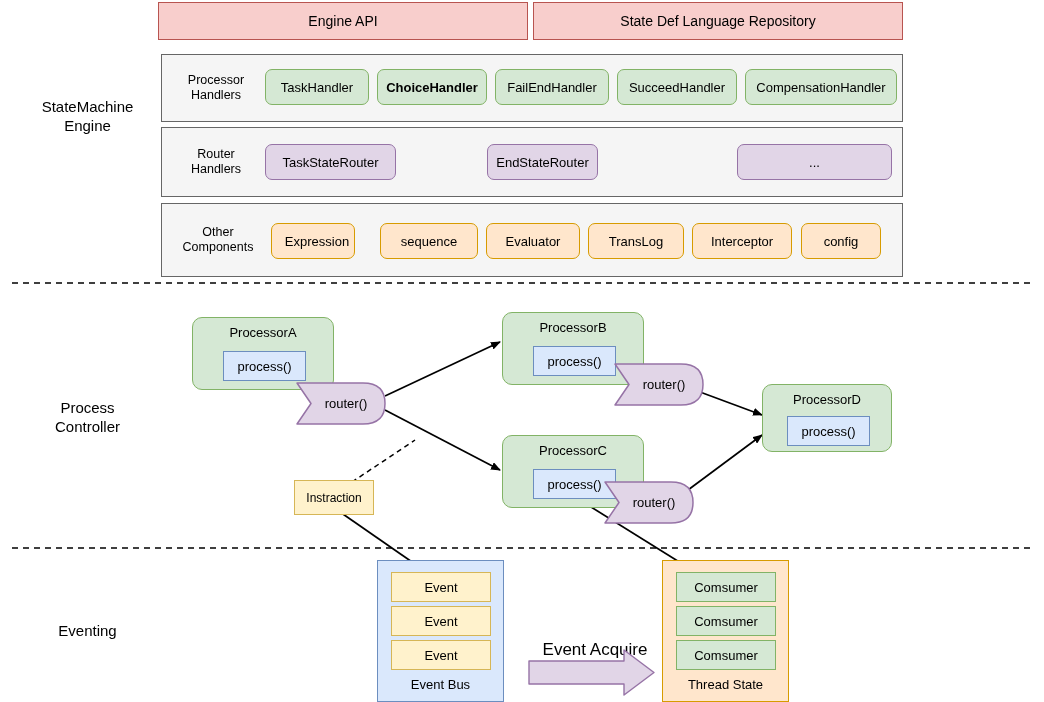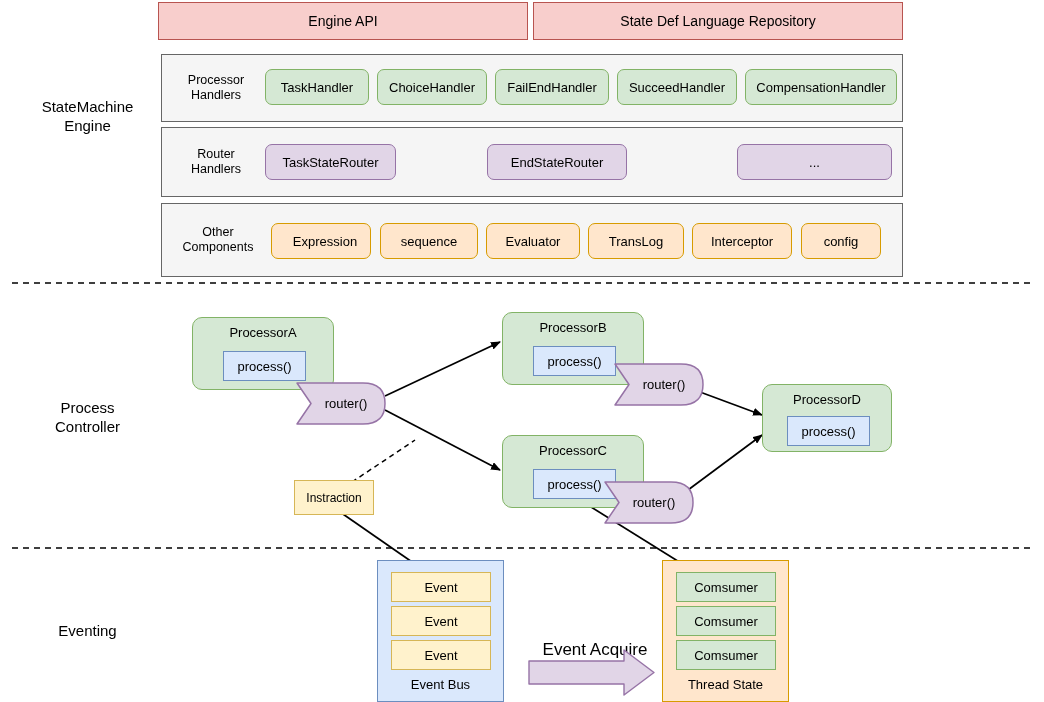--- a/index.html
+++ b/index.html
@@ -172,54 +172,54 @@
     <span>State Def Language Repository</span>
   </div>
 
   <div class="abs row-panel" style="left:161px; top:54px; width:742px; height:68px;">
     <div class="abs row-title" style="left:8px; top:0px; width:92px; height:66px;">Processor
 Handlers</div>
 
     <div class="abs node chip chip-green" style="left:103px; top:14px; width:104px; height:36px;">
       <span>TaskHandler</span>
     </div>
-    <div class="abs node chip chip-green" style="left:215px; top:14px; width:110px; height:36px;">
+    <div class="abs node chip chip-green" style="left:215px; top:14px; width:110px; height:36px;font-weight:bold;">
       <span>ChoiceHandler</span>
     </div>
     <div class="abs node chip chip-green" style="left:333px; top:14px; width:114px; height:36px;">
       <span>FailEndHandler</span>
     </div>
     <div class="abs node chip chip-green" style="left:583px; top:14px; width:152px; height:36px;">
       <span>CompensationHandler</span>
     </div>
     <div class="abs node chip chip-green" style="left:455px; top:14px; width:120px; height:36px;">
       <span>SucceedHandler</span>
     </div>
   </div>
 
   <div class="abs row-panel" style="left:161px; top:127px; width:742px; height:70px;">
     <div class="abs row-title" style="left:8px; top:0px; width:92px; height:68px;">Router
 Handlers</div>
 
     <div class="abs node chip chip-purple" style="left:103px; top:16px; width:131px; height:36px;">
       <span>TaskStateRouter</span>
     </div>
-    <div class="abs node chip chip-purple" style="left:325px; top:16px; width:140px; height:36px;align-items:center;">
+    <div class="abs node chip chip-purple" style="left:325px; top:16px; width:111px; height:36px;align-items:center;">
       <span>EndStateRouter</span>
     </div>
     <div class="abs node chip chip-purple" style="left:575px; top:16px; width:155px; height:36px;">
       <span>...</span>
     </div>
   </div>
 
   <div class="abs row-panel" style="left:161px; top:203px; width:742px; height:74px;">
     <div class="abs row-title" style="left:4px; top:0px; width:104px; height:72px;">Other
 Components</div>
 
-    <div class="abs node chip chip-orange" style="left:109px; top:19px; width:100px; height:36px;padding-left:8px;">
+    <div class="abs node chip chip-orange" style="left:109px; top:19px; width:84px; height:36px;padding-left:8px;">
       <span>Expression</span>
     </div>
     <div class="abs node chip chip-orange" style="left:218px; top:19px; width:98px; height:36px;">
       <span>sequence</span>
     </div>
     <div class="abs node chip chip-orange" style="left:324px; top:19px; width:94px; height:36px;">
       <span>Evaluator</span>
     </div>
     <div class="abs node chip chip-orange" style="left:426px; top:19px; width:96px; height:36px;">
       <span>TransLog</span>

